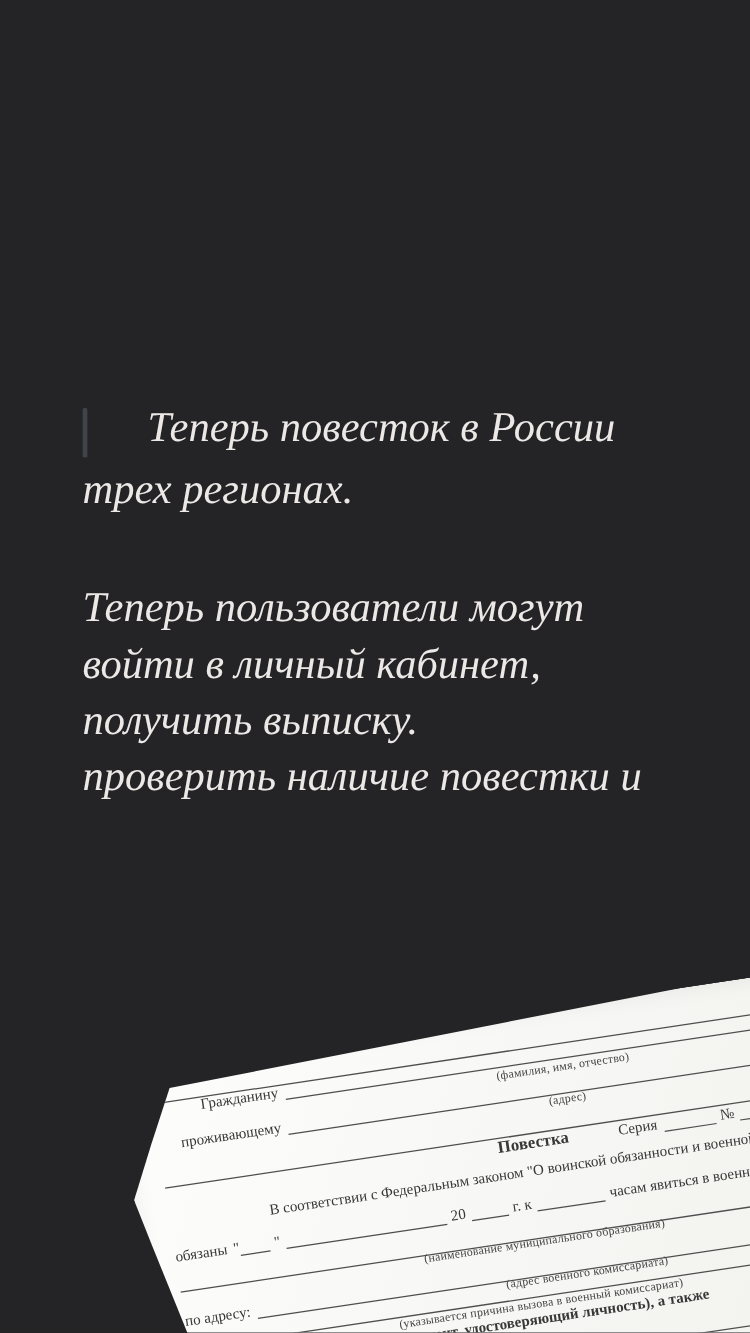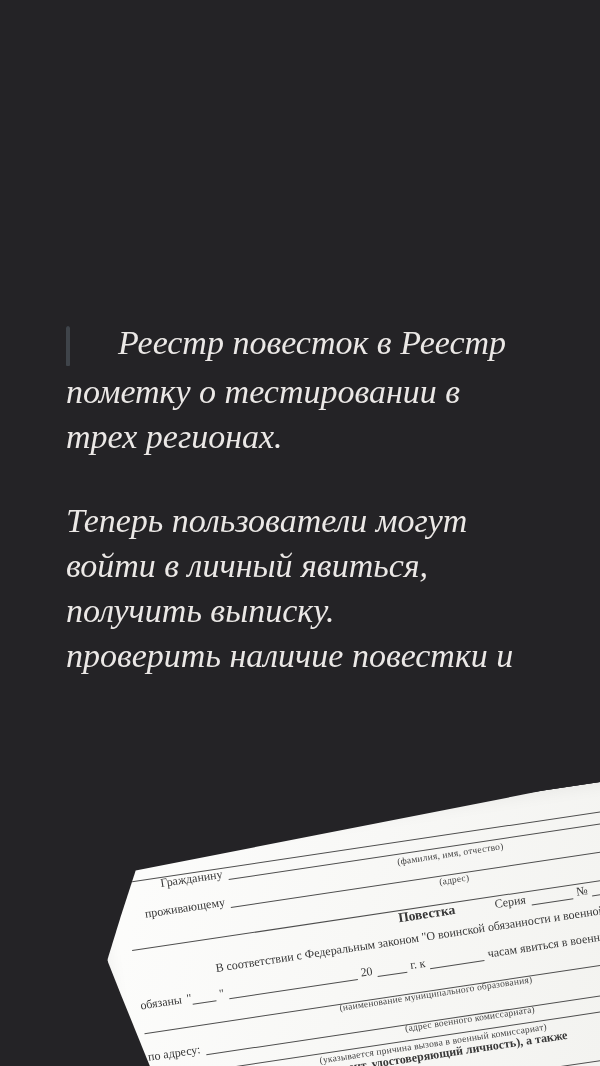--- a/index.html
+++ b/index.html
@@ -9,21 +9,21 @@
     font-family:"Liberation Serif","DejaVu Serif",serif;
   }
   .stage { position:absolute; inset:0; width:600px; height:1066px; overflow:hidden; }
 
   
   .story {
     position:absolute; left:66px; top:320px; width:520px;
     color:#ebe8e6; font-style:italic; font-size:34px; line-height:45px;
   }
   .story .line { white-space:nowrap; }
-  .para2 { margin-top:39px; }
+  .para2 { margin-top:50px; }
 
   
   .laptop { display:inline-block; vertical-align:-4px; margin-right:12px; width:40px; }
   .lt-screen {
     width:30px; height:23px; margin:0 auto; box-sizing:border-box;
     background:#0c0e12; border:2px solid #3f444a; border-bottom-width:1px;
     border-radius:3px 3px 1px 1px;
   }
   .lt-base {
     width:40px; height:7px;
@@ -75,28 +75,27 @@
   .l5 { top:229px; left:120px; width:380px; }
 </style>
 </head>
 <body>
 
 <div class="stage">
 
   <div class="story">
     <div>
       <div class="line">
-        <span class="laptop"><span class="lt-screen"></span><span class="lt-base"></span></span><span>Реестр повесток в Реестр</span>
+        <span class="laptop"><span class="lt-screen"></span><span class="lt-base"></span></span><span>Теперь повесток в России</span>
       </div>
-      <div class="line">пометку о тестировании в</div>
       <div class="line">трех регионах.</div>
     </div>
     <div class="para2">
       <div class="line">Теперь пользователи могут</div>
-      <div class="line">войти в личный явиться,</div>
+      <div class="line">войти в личный кабинет,</div>
       <div class="line">получить выписку.</div>
       <div class="line">проверить наличие повестки и</div>
     </div>
   </div>
 
   <div class="paper">
 
     <div class="pr r0">
         <span class="ul"></span>
       </div>

